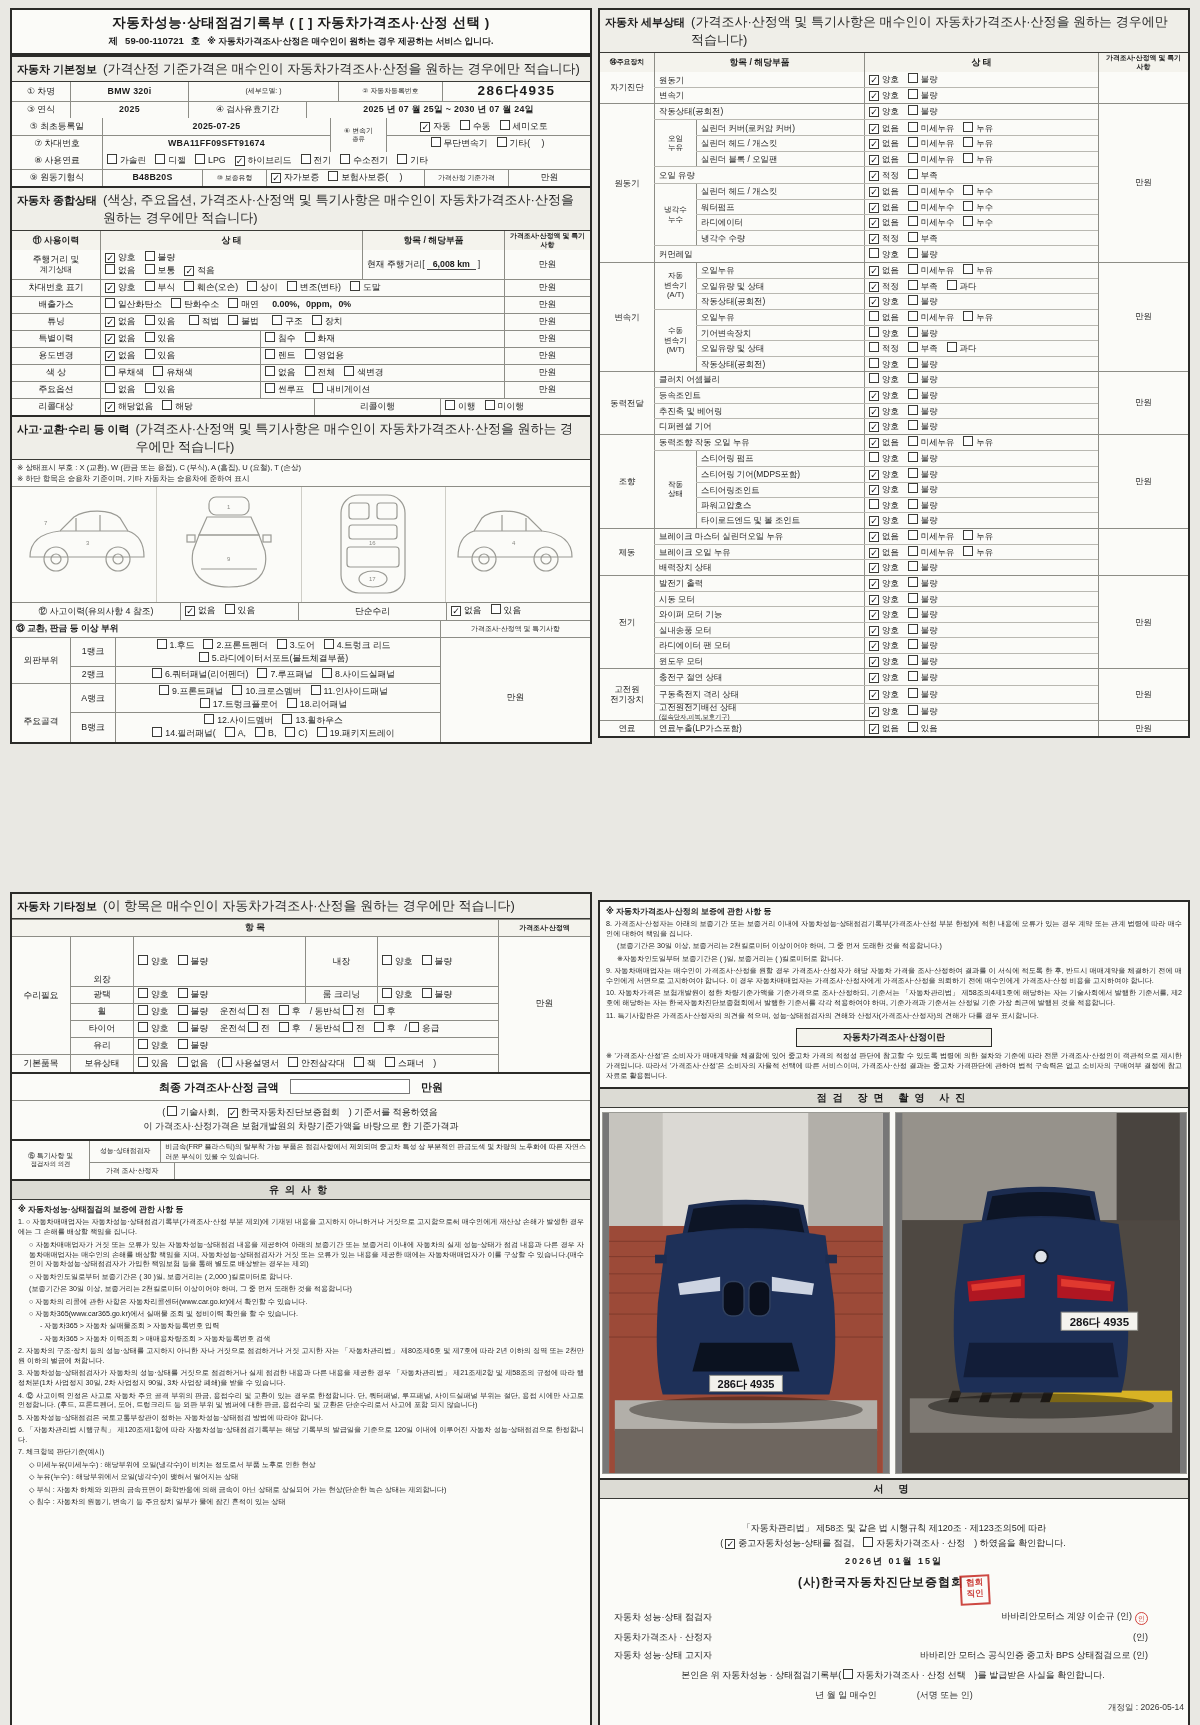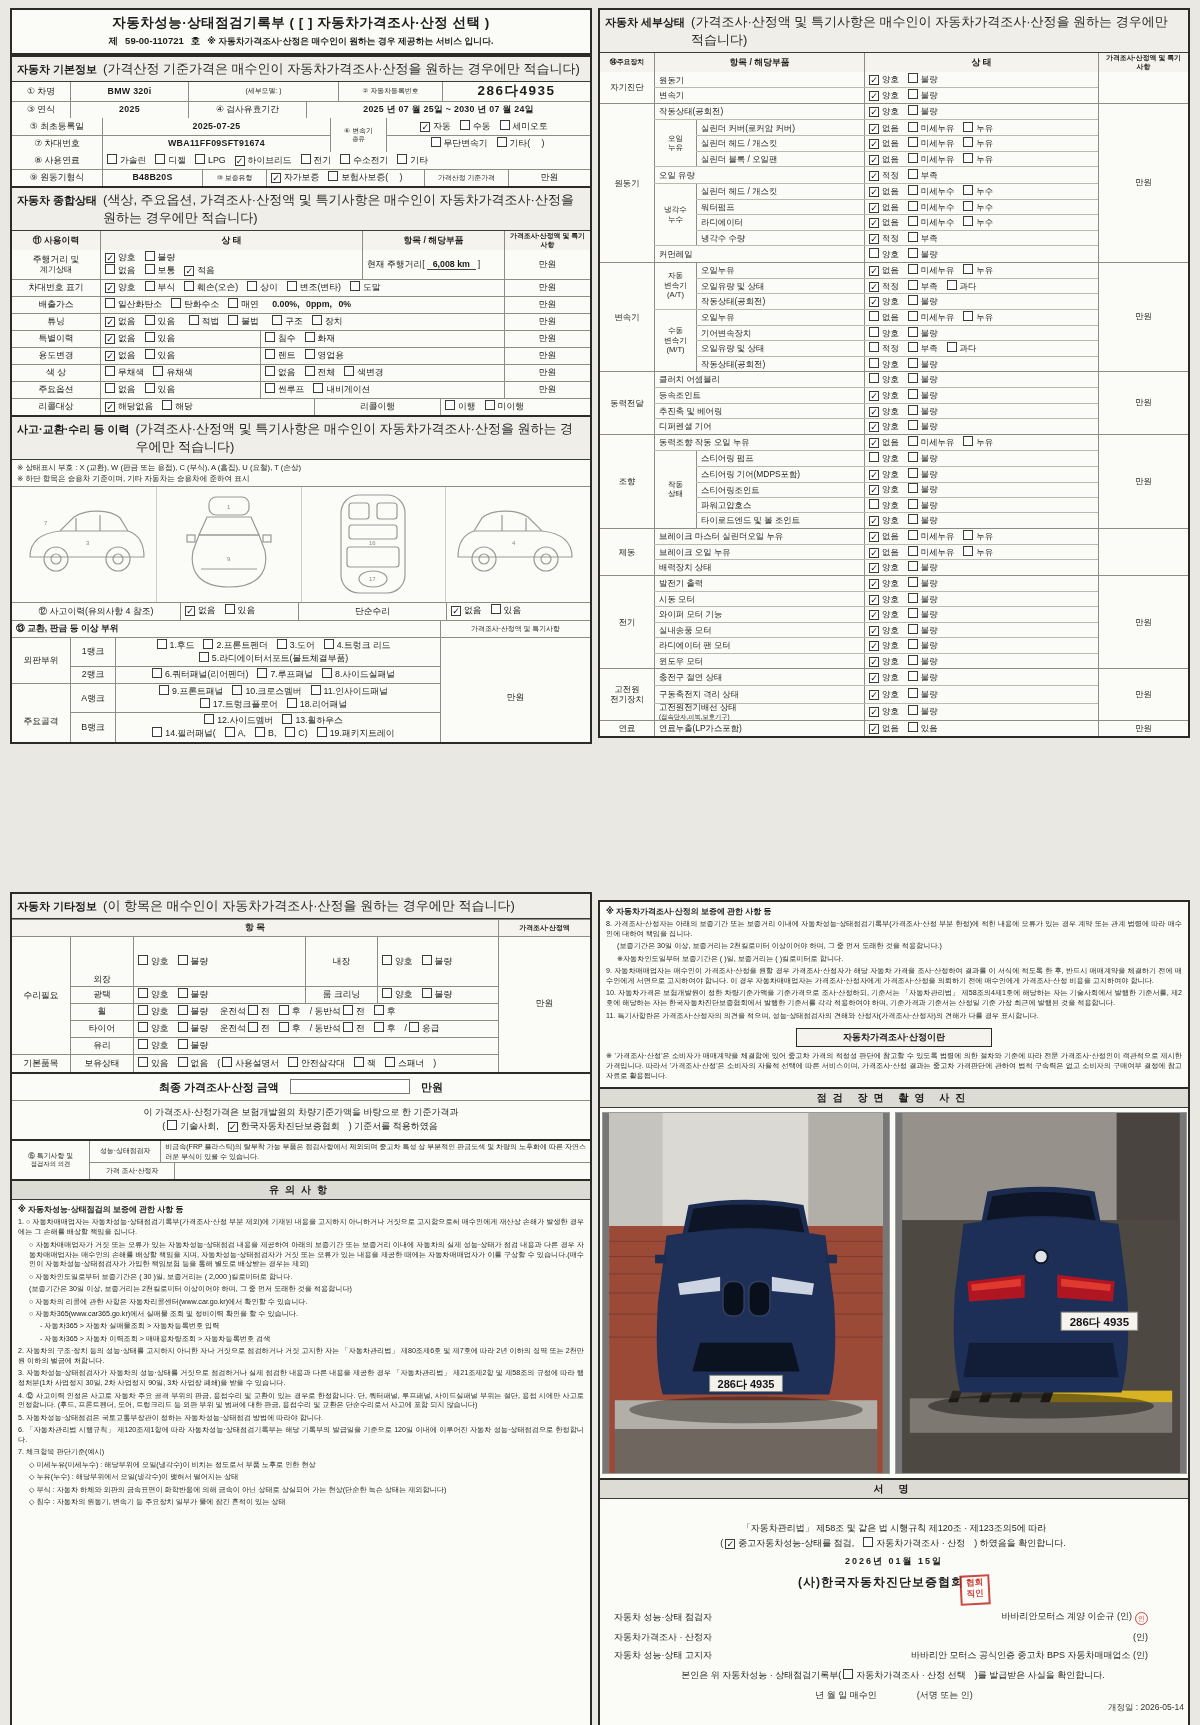--- a/index.html
+++ b/index.html
@@ -1125,22 +1125,22 @@
         <div class="fc lab" style="width:92px">만원</div>
       </div>
     </div>
 
     <div class="finalrow">
       <span>최종 가격조사·산정 금액</span>
       <span class="inputbox"></span>
       <span>만원</span>
     </div>
     <div class="basis">
+      <div><span class="trun">(</span><span class="opt"><span class="cb"></span><span class="cbl">기술사회,</span></span><span class="opt"><span class="cb on"></span><span class="cbl">한국자동차진단보증협회</span></span><span class="trun">) 기준서를 적용하였음</span></div>
       <div>이 가격조사·산정가격은 보험개발원의 차량기준가액을 바탕으로 한 기준가격과</div>
-      <div><span class="trun">(</span><span class="opt"><span class="cb"></span><span class="cbl">기술사회,</span></span><span class="opt"><span class="cb on"></span><span class="cbl">한국자동차진단보증협회</span></span><span class="trun">) 기준서를 적용하였음</span></div>
     </div>
 
     <div class="sec">
       <div class="frow" style="border-top:none;">
         <div class="fc lab tiny" style="width:92px">
           <div class="lline">⑮ 특기사항 및</div>
           <div class="lline">점검자의 의견</div>
         </div>
         <div class="stack fx">
             <div class="frow">
@@ -1278,21 +1278,21 @@
           <div class="srow">
             <span class="slab">자동차 성능·상태 점검자</span>
             <span class="sval">바바리안모터스 계양 이순규 (인)<span class="ring">인</span></span>
           </div>
           <div class="srow">
             <span class="slab">자동차가격조사 · 산정자</span>
             <span class="sval">(인)</span>
           </div>
           <div class="srow">
             <span class="slab">자동차 성능·상태 고지자</span>
-            <span class="sval">바바리안 모터스 공식인증 중고차 BPS 자동차매매업소 (인)</span>
+            <span class="sval">바바리안 모터스 공식인증 중고차 BPS 상태점검으로 (인)</span>
           </div>
         </div>
       <div class="sbuyer"><span class="trun">본인은 위 자동차성능 · 상태점검기록부(</span><span class="opt"><span class="cb"></span><span class="cbl">자동차가격조사 · 산정 선택</span></span><span class="trun">)를 발급받은 사실을 확인합니다.</span></div>
       <div class="sbuyerdate">
         <span>년            월            일            매수인</span>
         <span class="sseal">(서명 또는 인)</span>
       </div>
     </div>
   </div>
 

